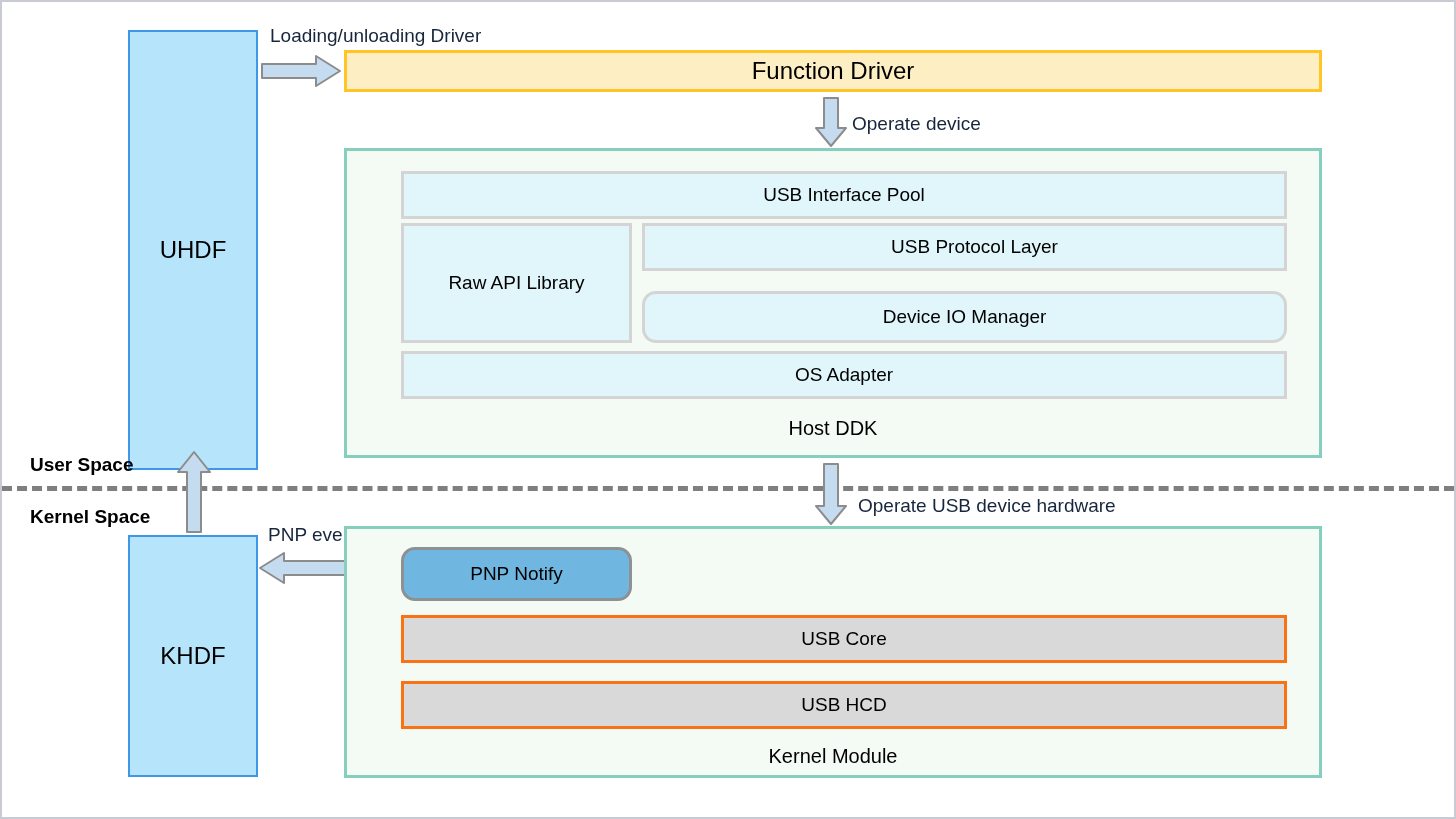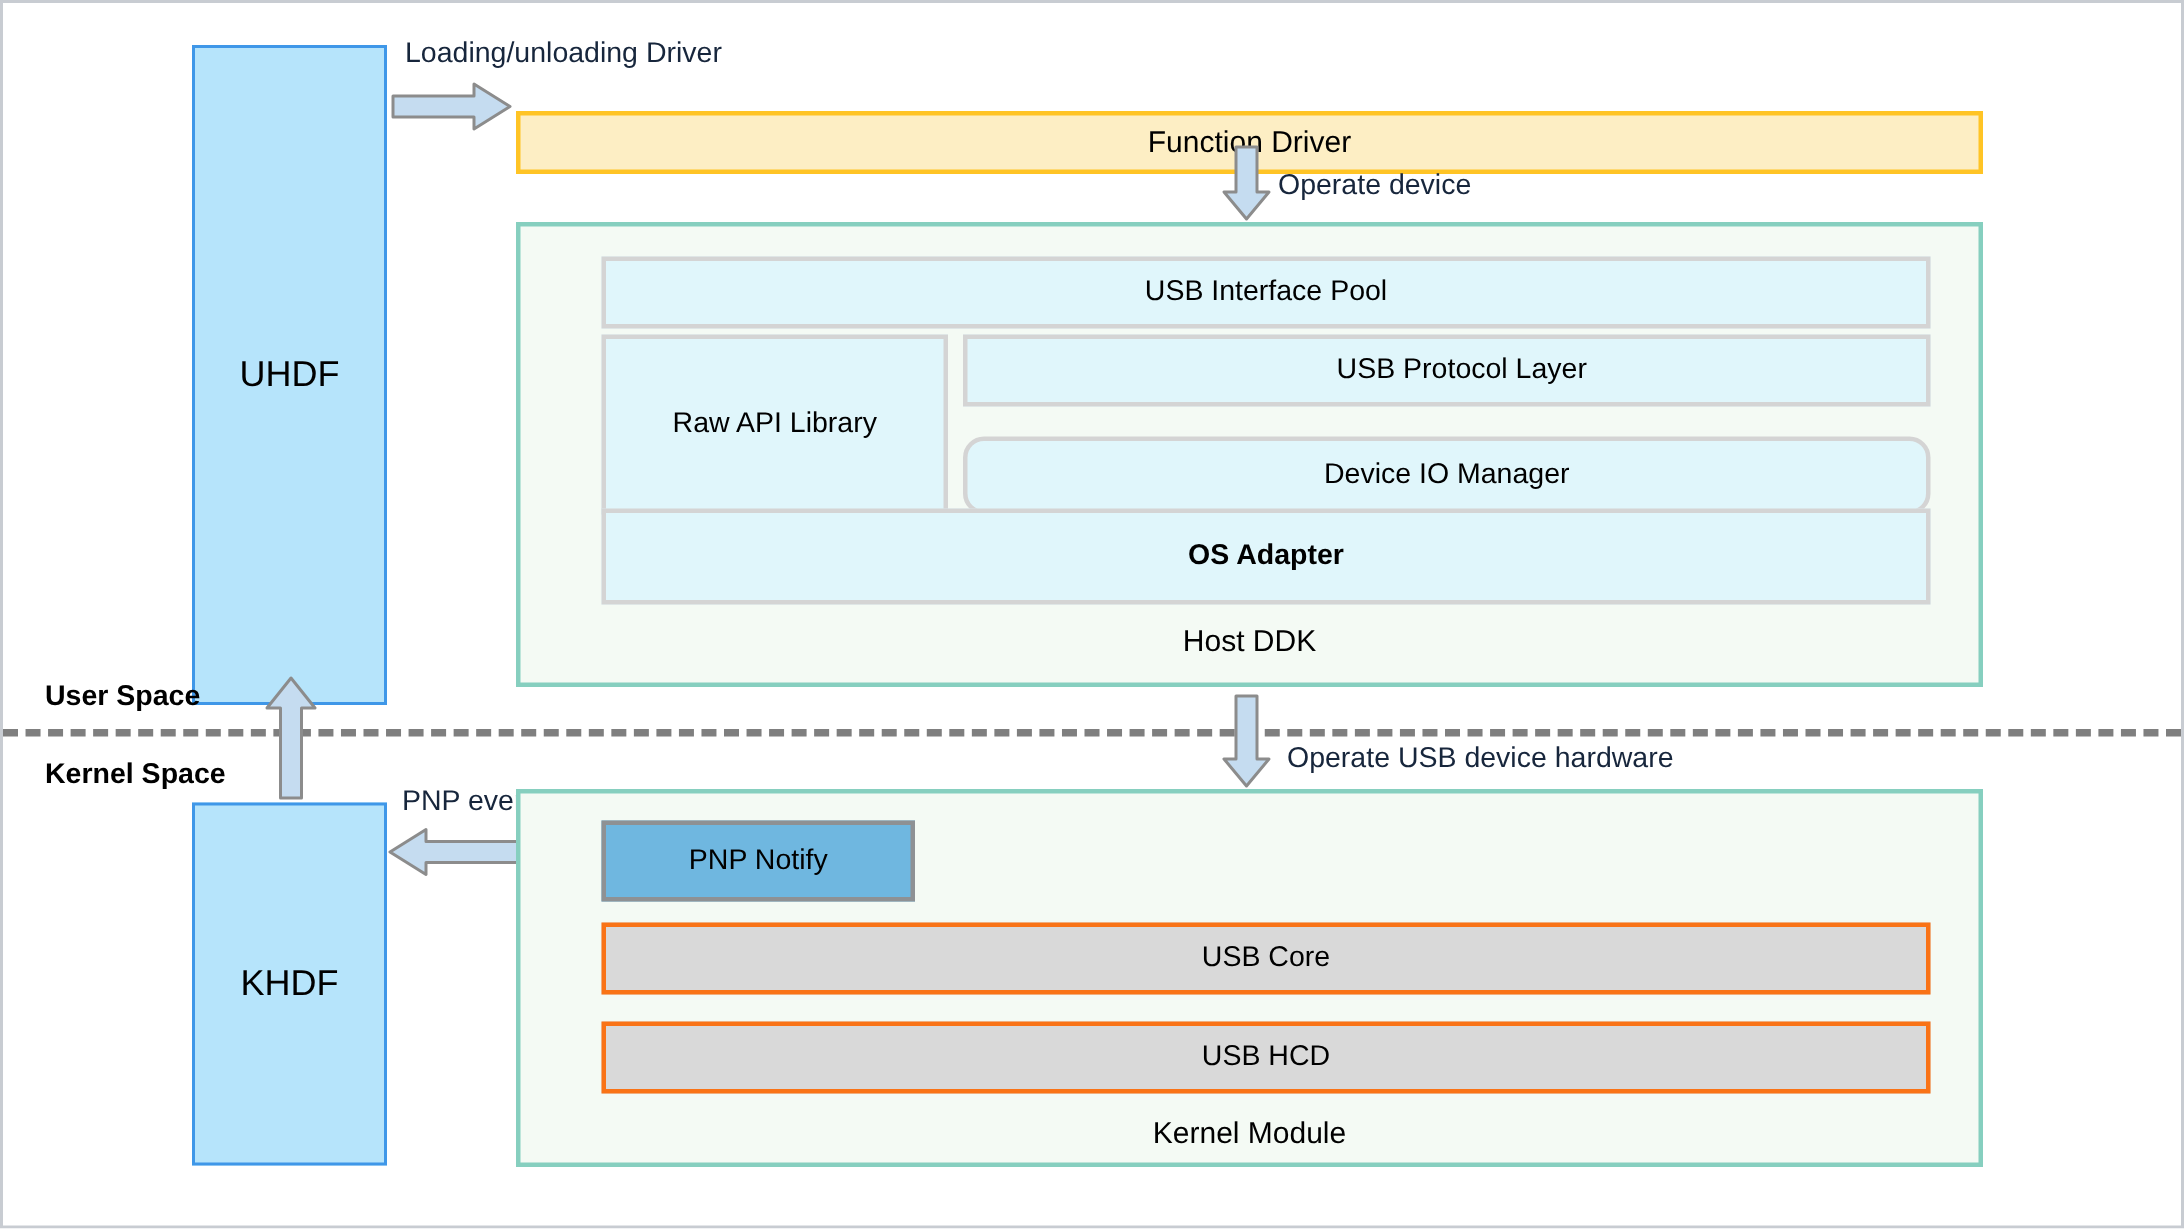--- a/index.html
+++ b/index.html
@@ -38,22 +38,21 @@
   .hdf-panel {
     background: #b6e4fb;
     border: 2px solid #3f97e8;
     font-size: 24px;
   }
 
   
   .function-driver {
     background: #fdeec4;
     border: 3px solid #ffc425;
-    font-size: 20px;
-    margin-top: 24px;
+    font-size: 24px;
   }
 
   
   .green-container {
     position: absolute;
     box-sizing: border-box;
     background: #f4faf4;
     border: 3px solid #86cfbf;
   }
   .container-caption {
@@ -153,21 +152,21 @@
     </div>
 
     <div class="box cyan-box" style="left:295px; top:72px; width:645px; height:48px;padding-left:20px;">
       <span>USB Protocol Layer</span>
     </div>
 
     <div class="box cyan-box" style="left:295px; top:140px; width:645px; height:52px;border-radius:14px;">
       <span>Device IO Manager</span>
     </div>
 
-    <div class="box cyan-box" style="left:54px; top:188px; width:886px; height:64px;font-weight:bold;">
+    <div class="box cyan-box" style="left:54px; top:200px; width:886px; height:48px;">
       <span>OS Adapter</span>
     </div>
 
     <div class="container-caption" style="top:266px;">Host DDK</div>
   </div>
 
   <div class="divider" style="left:0px; top:484px; width:1452px;"></div>
 
   <div class="space-label" style="left:28px; top:452px;">User Space</div>
 
@@ -194,21 +193,21 @@
   <div class="anno" style="left:266px; top:522px;">PNP event</div>
 
   <div class="arrow" style="left:256px; top:549px; width:128px; height:34px;">
     <svg width="128" height="34" viewBox="0 0 128 34">
       <polygon points="126,10 26,10 26,2 2,17 26,32 26,24 126,24" fill="#c5dcf0" stroke="#8c8c8c" stroke-width="2" stroke-linejoin="round"></polygon>
     </svg>
   </div>
 
   <div class="green-container" style="left:342px; top:524px; width:978px; height:252px;">
 
-    <div class="box blue-box" style="left:54px; top:18px; width:209px; height:54px;">
+    <div class="box blue-box" style="left:54px; top:18px; width:231px; height:54px;border-radius:14px;">
       <span>PNP Notify</span>
     </div>
 
 
     <div class="box gray-box" style="left:54px; top:86px; width:886px; height:48px;">
       <span>USB Core</span>
     </div>
 
     <div class="box gray-box" style="left:54px; top:152px; width:886px; height:48px;">
       <span>USB HCD</span>

